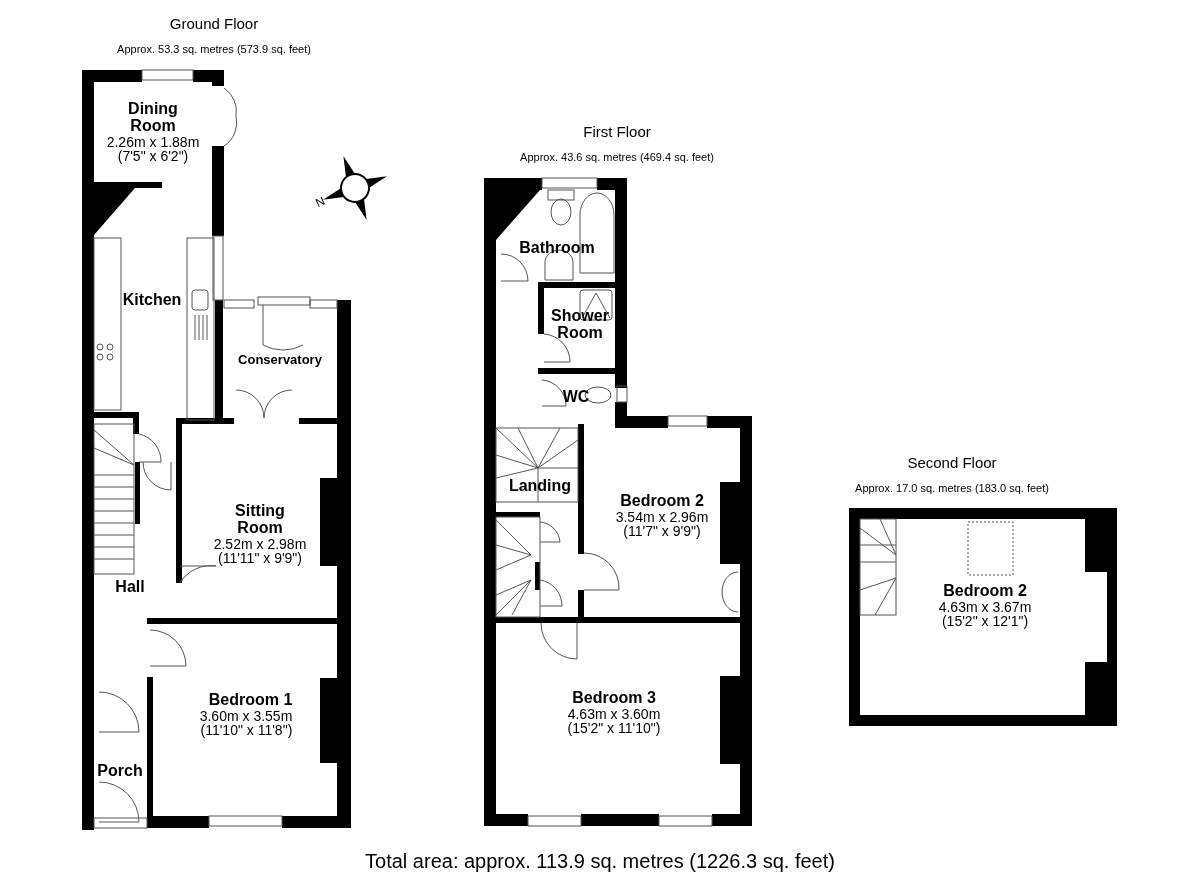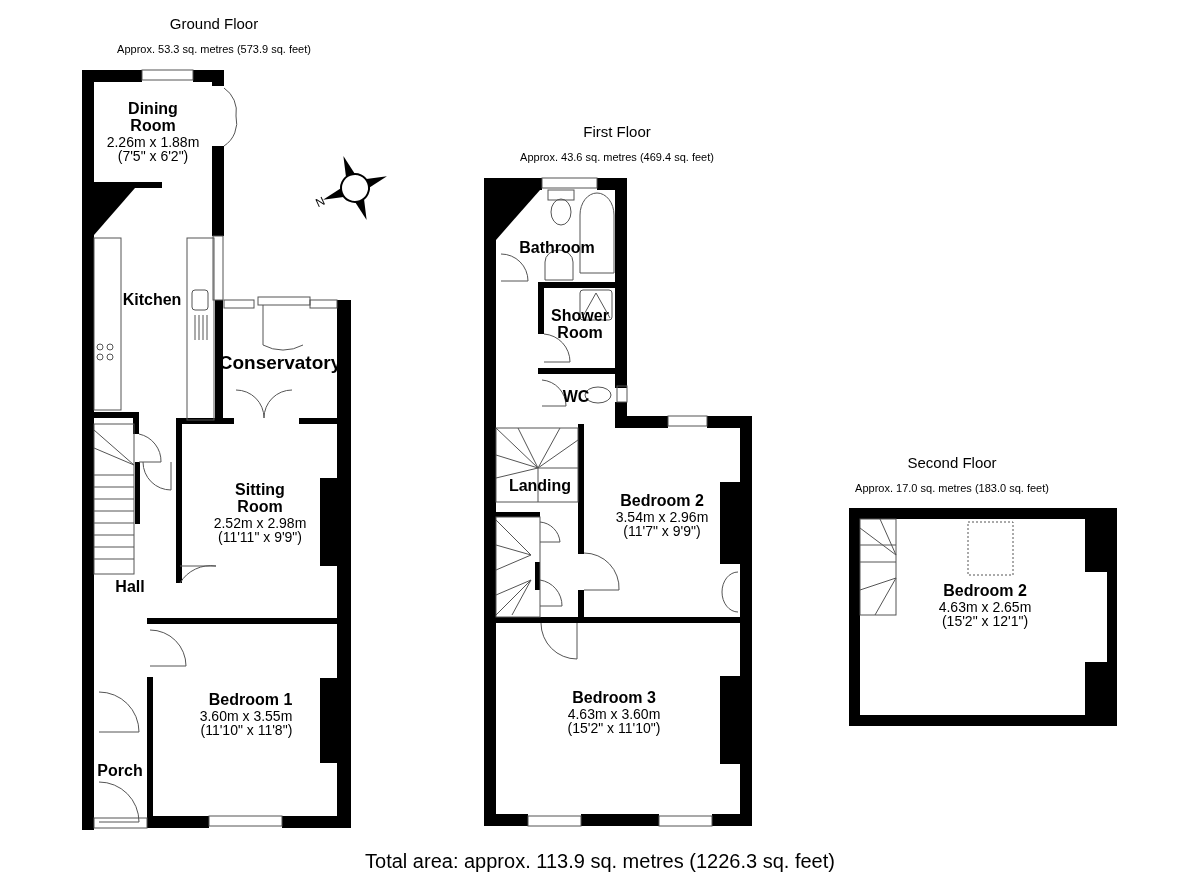--- a/index.html
+++ b/index.html
@@ -2,21 +2,21 @@
 <html><head>
 <meta charset="utf-8">
 <style>
   html, body { margin: 0; padding: 0; background: #ffffff; }
   body { width: 1200px; height: 873px; position: relative; overflow: hidden; font-family: "Liberation Sans", sans-serif; color: #000; }
   svg.plan { position: absolute; left: 0; top: 0; }
   .lbl { position: absolute; text-align: center; line-height: 1.05; white-space: nowrap; transform: translateX(-50%); }
   .floor-title { font-weight: normal; font-size: 15px; }
   .floor-sub { font-size: 11px; margin-top: 12px; }
   .room-name { font-weight: bold; font-size: 16px; }
-  .room-name.small { font-size: 19px; }
+  .room-name.small { font-size: 13px; }
   .room-dim { font-size: 14px; line-height: 1.05; }
   .total { position: absolute; left: 600px; top: 850px; transform: translateX(-50%); font-size: 20px; white-space: nowrap; }
 </style>
 </head>
 <body>
 
 <svg class="plan" width="1200" height="873" viewBox="0 0 1200 873" xmlns="http://www.w3.org/2000/svg">
 
   <g fill="#000" stroke="none">
 
@@ -224,21 +224,21 @@
   <div class="room-name">Room</div>
   <div class="room-dim">2.26m x 1.88m</div>
   <div class="room-dim">(7'5" x 6'2")</div>
 </div>
 <div class="lbl" style="left:152px; top:292px;">
   <div class="room-name">Kitchen</div>
 </div>
 <div class="lbl" style="left:280px; top:353px;">
   <div class="room-name small">Conservatory</div>
 </div>
-<div class="lbl" style="left:260px; top:482px;">
+<div class="lbl" style="left:260px; top:503px;">
   <div class="room-name">Sitting</div>
   <div class="room-name">Room</div>
   <div class="room-dim">2.52m x 2.98m</div>
   <div class="room-dim">(11'11" x 9'9")</div>
 </div>
 <div class="lbl" style="left:130px; top:579px;">
   <div class="room-name">Hall</div>
 </div>
 <div class="lbl" style="left:246px; top:692px;text-align:right;">
   <div class="room-name">Bedroom 1</div>
@@ -268,19 +268,19 @@
   <div class="room-dim">(11'7" x 9'9")</div>
 </div>
 <div class="lbl" style="left:614px; top:690px;">
   <div class="room-name">Bedroom 3</div>
   <div class="room-dim">4.63m x 3.60m</div>
   <div class="room-dim">(15'2" x 11'10")</div>
 </div>
 
 <div class="lbl" style="left:985px; top:583px;">
   <div class="room-name">Bedroom 2</div>
-  <div class="room-dim">4.63m x 2.65m</div>
+  <div class="room-dim">4.63m x 3.67m</div>
   <div class="room-dim">(15'2" x 12'1")</div>
 </div>
 
 <div class="lbl" style="left:316px; top:196px; font-size:12px; transform:rotate(-25deg);">N</div>
 
 <div class="total">Total area: approx. 113.9 sq. metres (1226.3 sq. feet)</div>
 
 </body></html>

